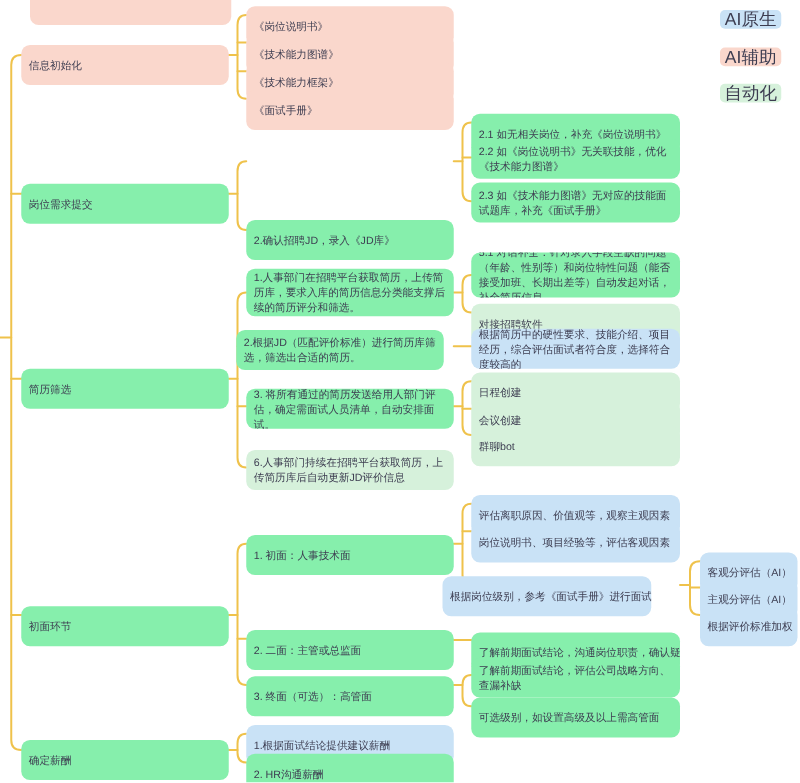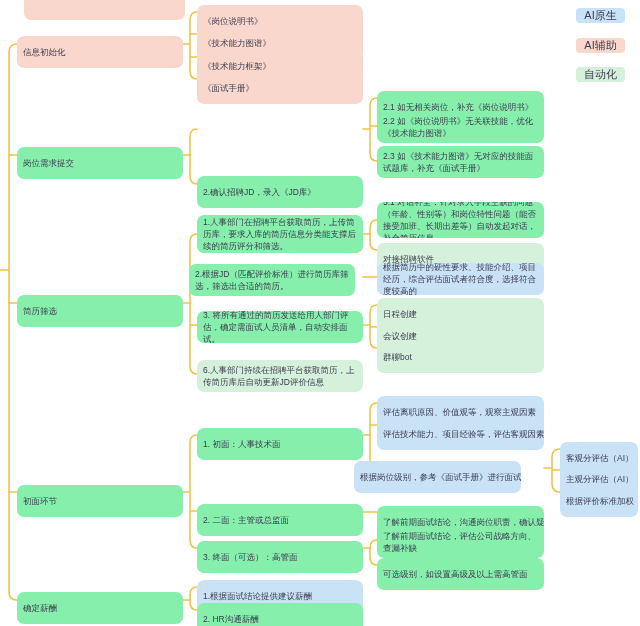--- a/index.html
+++ b/index.html
@@ -19,21 +19,21 @@
   }
   .n-yellow{background:#86efac;}
   .n-pink{background:#FAD7CC;}
   .n-blue{background:#C9E2F6;}
   .n-green{background:#D6F1DB;}
   .s{white-space:nowrap;}
   .legend{position:absolute;z-index:3;}
   .chip{
     position:absolute;box-sizing:border-box;width:49px;height:15px;
     border-radius:4px;display:flex;align-items:center;justify-content:center;
-    font-size:11px;overflow:hidden;
+    font-size:14px;overflow:hidden;
   }
 </style>
 </head>
 <body>
 
 <div class="canvas">
 
   <svg class="wires" viewBox="0 0 640 626">
     <g>
       <path d="M0,270 H9"></path>
@@ -116,21 +116,21 @@
   <div class="node n-green s" style="left:377px;top:243px;width:167px;height:14px">对接招聘软件</div>
   <div class="node n-blue" style="left:377px;top:263px;width:167px;height:27px">根据简历中的硬性要求、技能介绍、项目经历，综合评估面试者符合度，选择符合度较高的</div>
   <div class="node n-green s" style="left:377px;top:298px;width:167px;height:14px">日程创建</div>
   <div class="node n-green s" style="left:377px;top:320px;width:167px;height:14px">会议创建</div>
   <div class="node n-green s" style="left:377px;top:341px;width:167px;height:14px">群聊bot</div>
 
   <div class="node n-yellow s" style="left:197px;top:428px;width:166px;height:15px">1. 初面：人事技术面</div>
   <div class="node n-yellow s" style="left:197px;top:504px;width:166px;height:15px">2. 二面：主管或总监面</div>
   <div class="node n-yellow s" style="left:197px;top:541px;width:166px;height:15px">3. 终面（可选）：高管面</div>
   <div class="node n-blue s" style="left:377px;top:396px;width:167px;height:14px">评估离职原因、价值观等，观察主观因素</div>
-  <div class="node n-blue s" style="left:377px;top:418px;width:167px;height:14px">评估技术能力、项目经验等，评估客观因素</div>
+  <div class="node n-blue s" style="left:377px;top:418px;width:167px;height:14px">岗位说明书、项目经验等，评估客观因素</div>
   <div class="node n-blue s" style="left:354px;top:461px;width:167px;height:31px">根据岗位级别，参考《面试手册》进行面试</div>
   <div class="node n-blue s" style="left:560px;top:442px;width:78px;height:14px">客观分评估（AI）</div>
   <div class="node n-blue s" style="left:560px;top:463px;width:78px;height:14px">主观分评估（AI）</div>
   <div class="node n-blue s" style="left:560px;top:485px;width:78px;height:14px">根据评价标准加权</div>
   <div class="node n-yellow s" style="left:377px;top:506px;width:167px;height:14px">了解前期面试结论，沟通岗位职责，确认疑问点</div>
   <div class="node n-yellow" style="left:377px;top:526px;width:167px;height:28px">了解前期面试结论，评估公司战略方向、查漏补缺</div>
   <div class="node n-yellow s" style="left:377px;top:558px;width:167px;height:14px">可选级别，如设置高级及以上需高管面</div>
 
   <div class="node n-blue s" style="left:197px;top:580px;width:166px;height:15px">1.根据面试结论提供建议薪酬</div>
   <div class="node n-yellow s" style="left:197px;top:603px;width:166px;height:15px">2. HR沟通薪酬</div>

